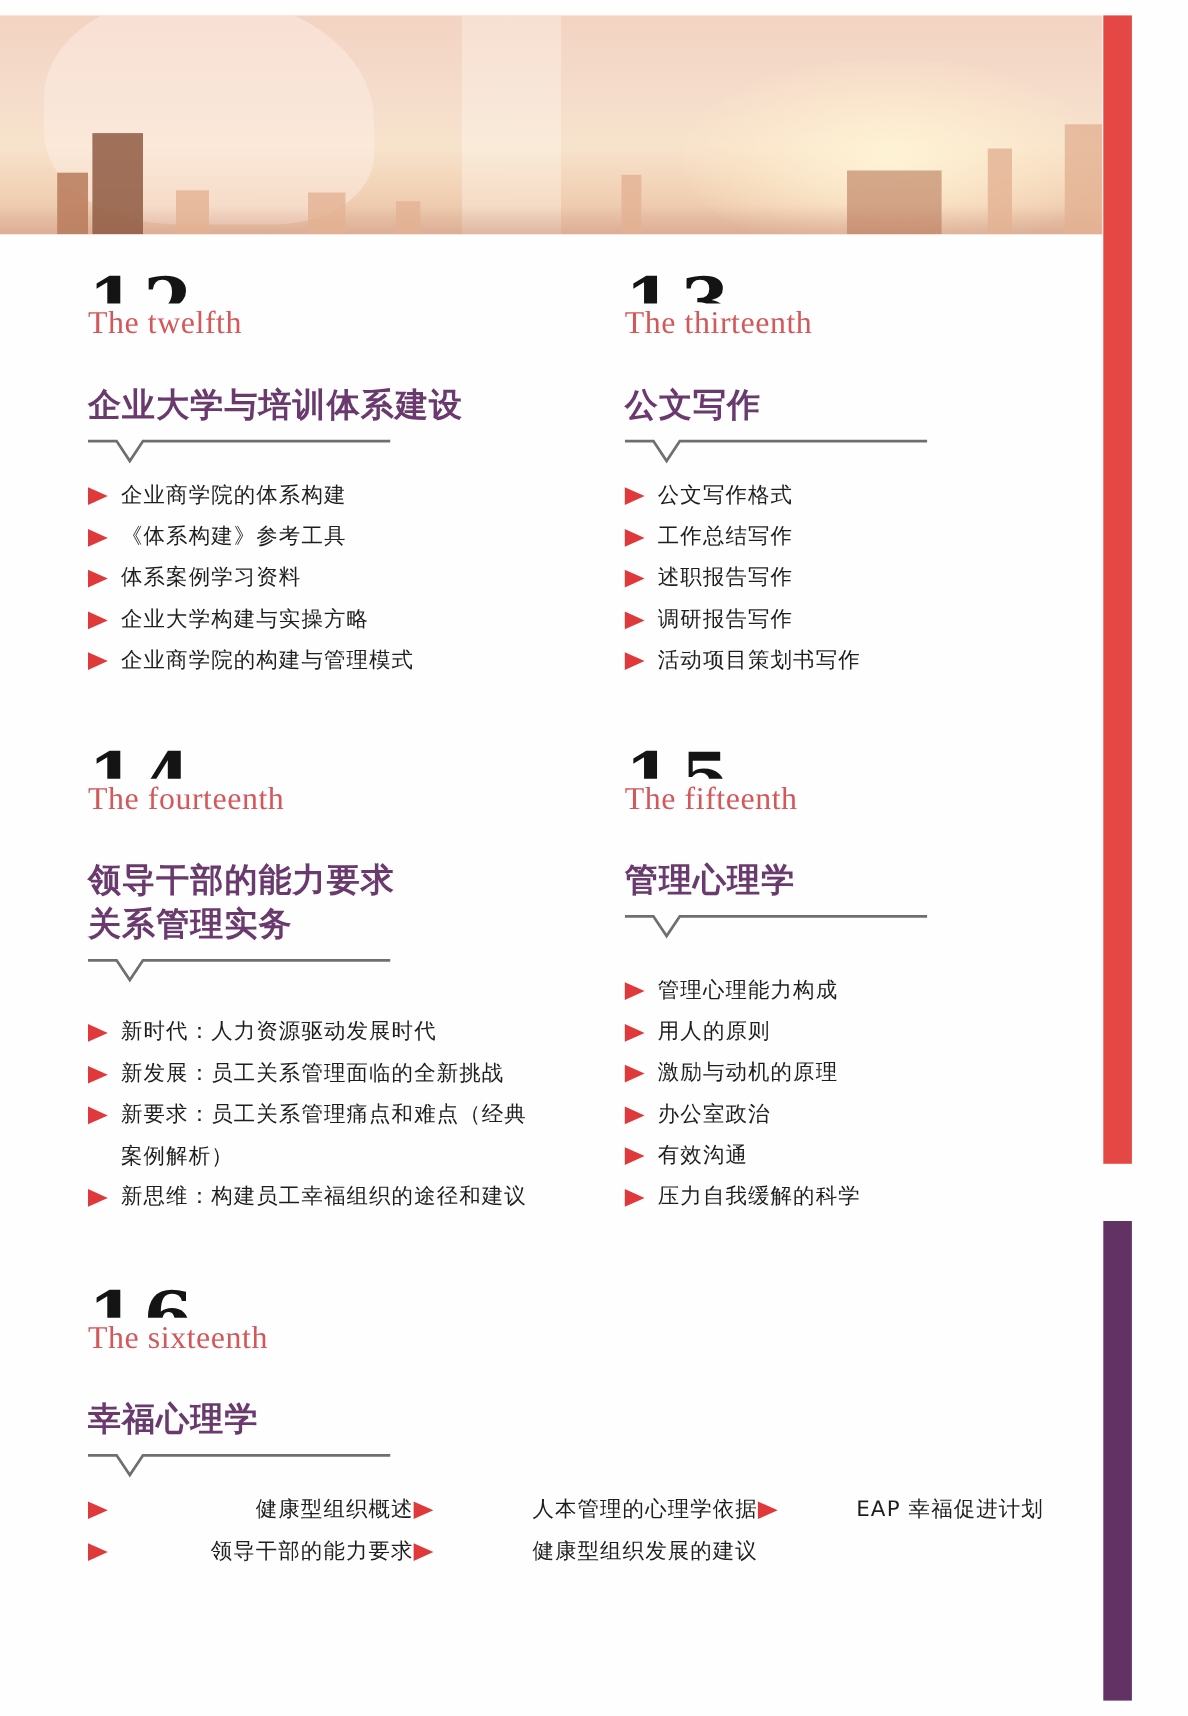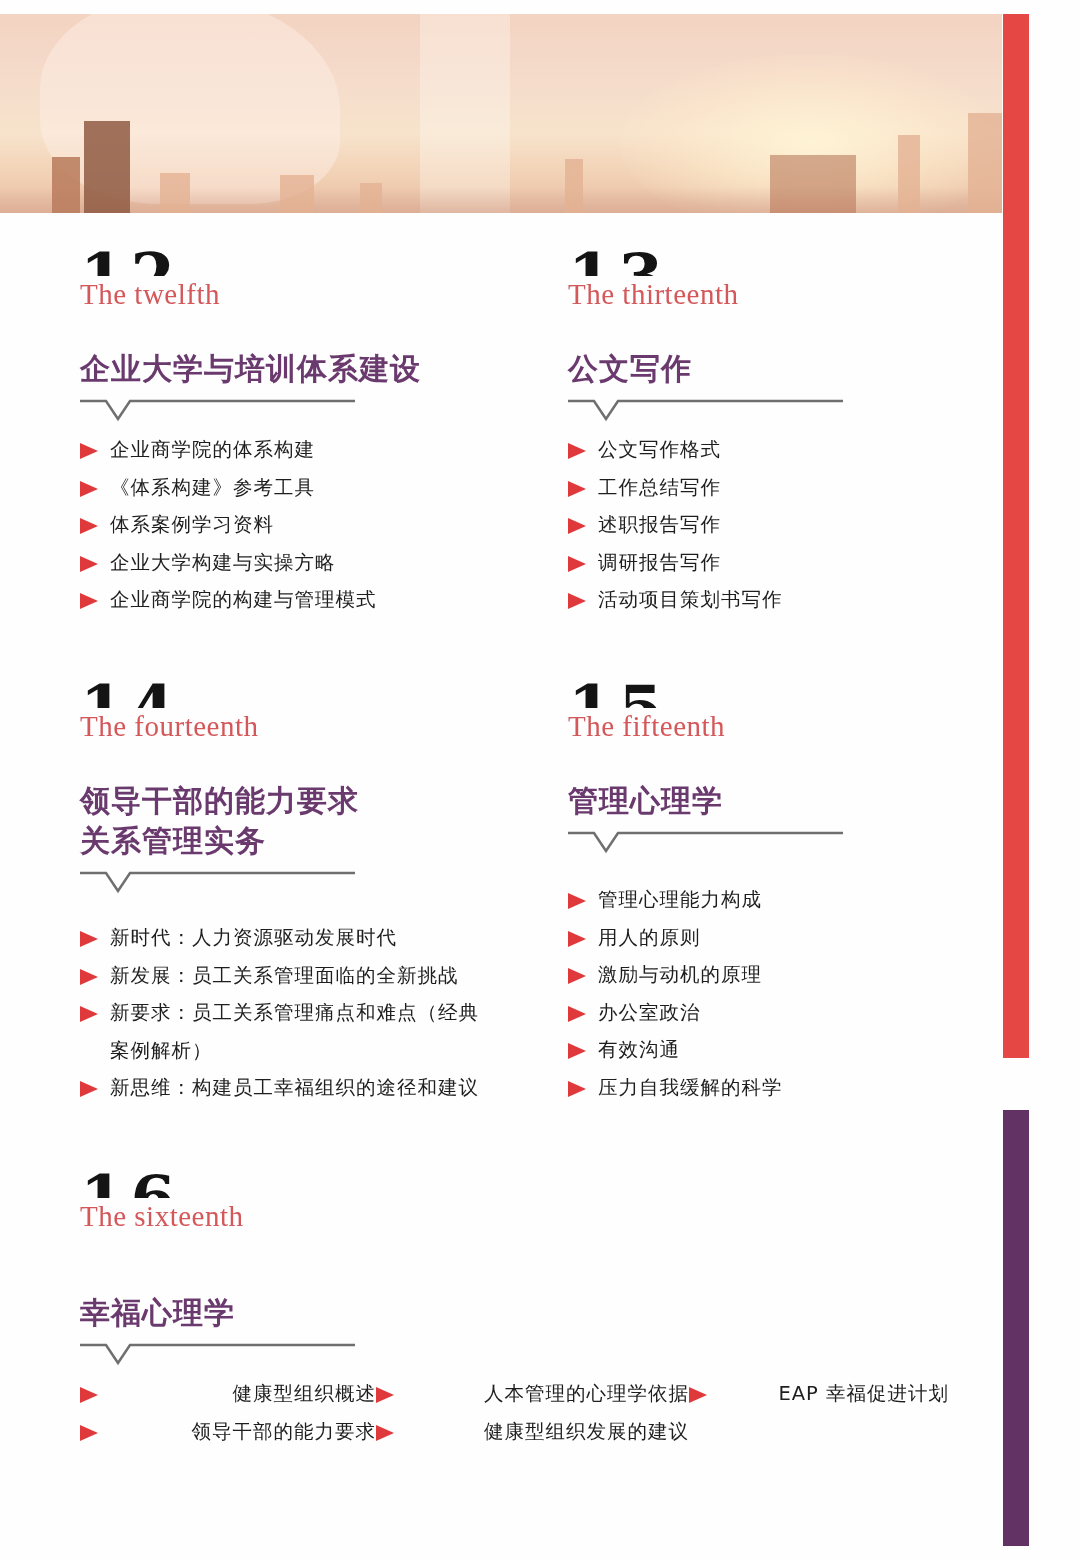--- a/index.html
+++ b/index.html
@@ -125,21 +125,21 @@
     <li><span class="arrow"></span><span>激励与动机的原理</span></li>
     <li><span class="arrow"></span><span>办公室政治</span></li>
     <li><span class="arrow"></span><span>有效沟通</span></li>
     <li><span class="arrow"></span><span>压力自我缓解的科学</span></li>
   </ul>
 </div>
 
 <div class="section" style="left:80px;top:1160px;">
   <div class="num">16</div>
   <div class="ordinal">The sixteenth</div>
-  <div class="title" style="margin-top:60px;">幸福心理学</div>
+  <div class="title" style="margin-top:38px;">幸福心理学</div>
   <div class="rule">
     <svg width="275" height="24">
         <polyline points="0,2 26,2 38,20 50,2 275,2" fill="none" stroke="#6f6f6f" stroke-width="2.5"></polyline>
       </svg>
   </div>
   <ul class="list grid3" style="margin-top:10px;text-align:right;">
     <li><span class="arrow"></span><span>健康型组织概述</span></li>
     <li><span class="arrow"></span><span>人本管理的心理学依据</span></li>
     <li><span class="arrow"></span><span>EAP 幸福促进计划</span></li>
     <li><span class="arrow"></span><span>领导干部的能力要求</span></li>

